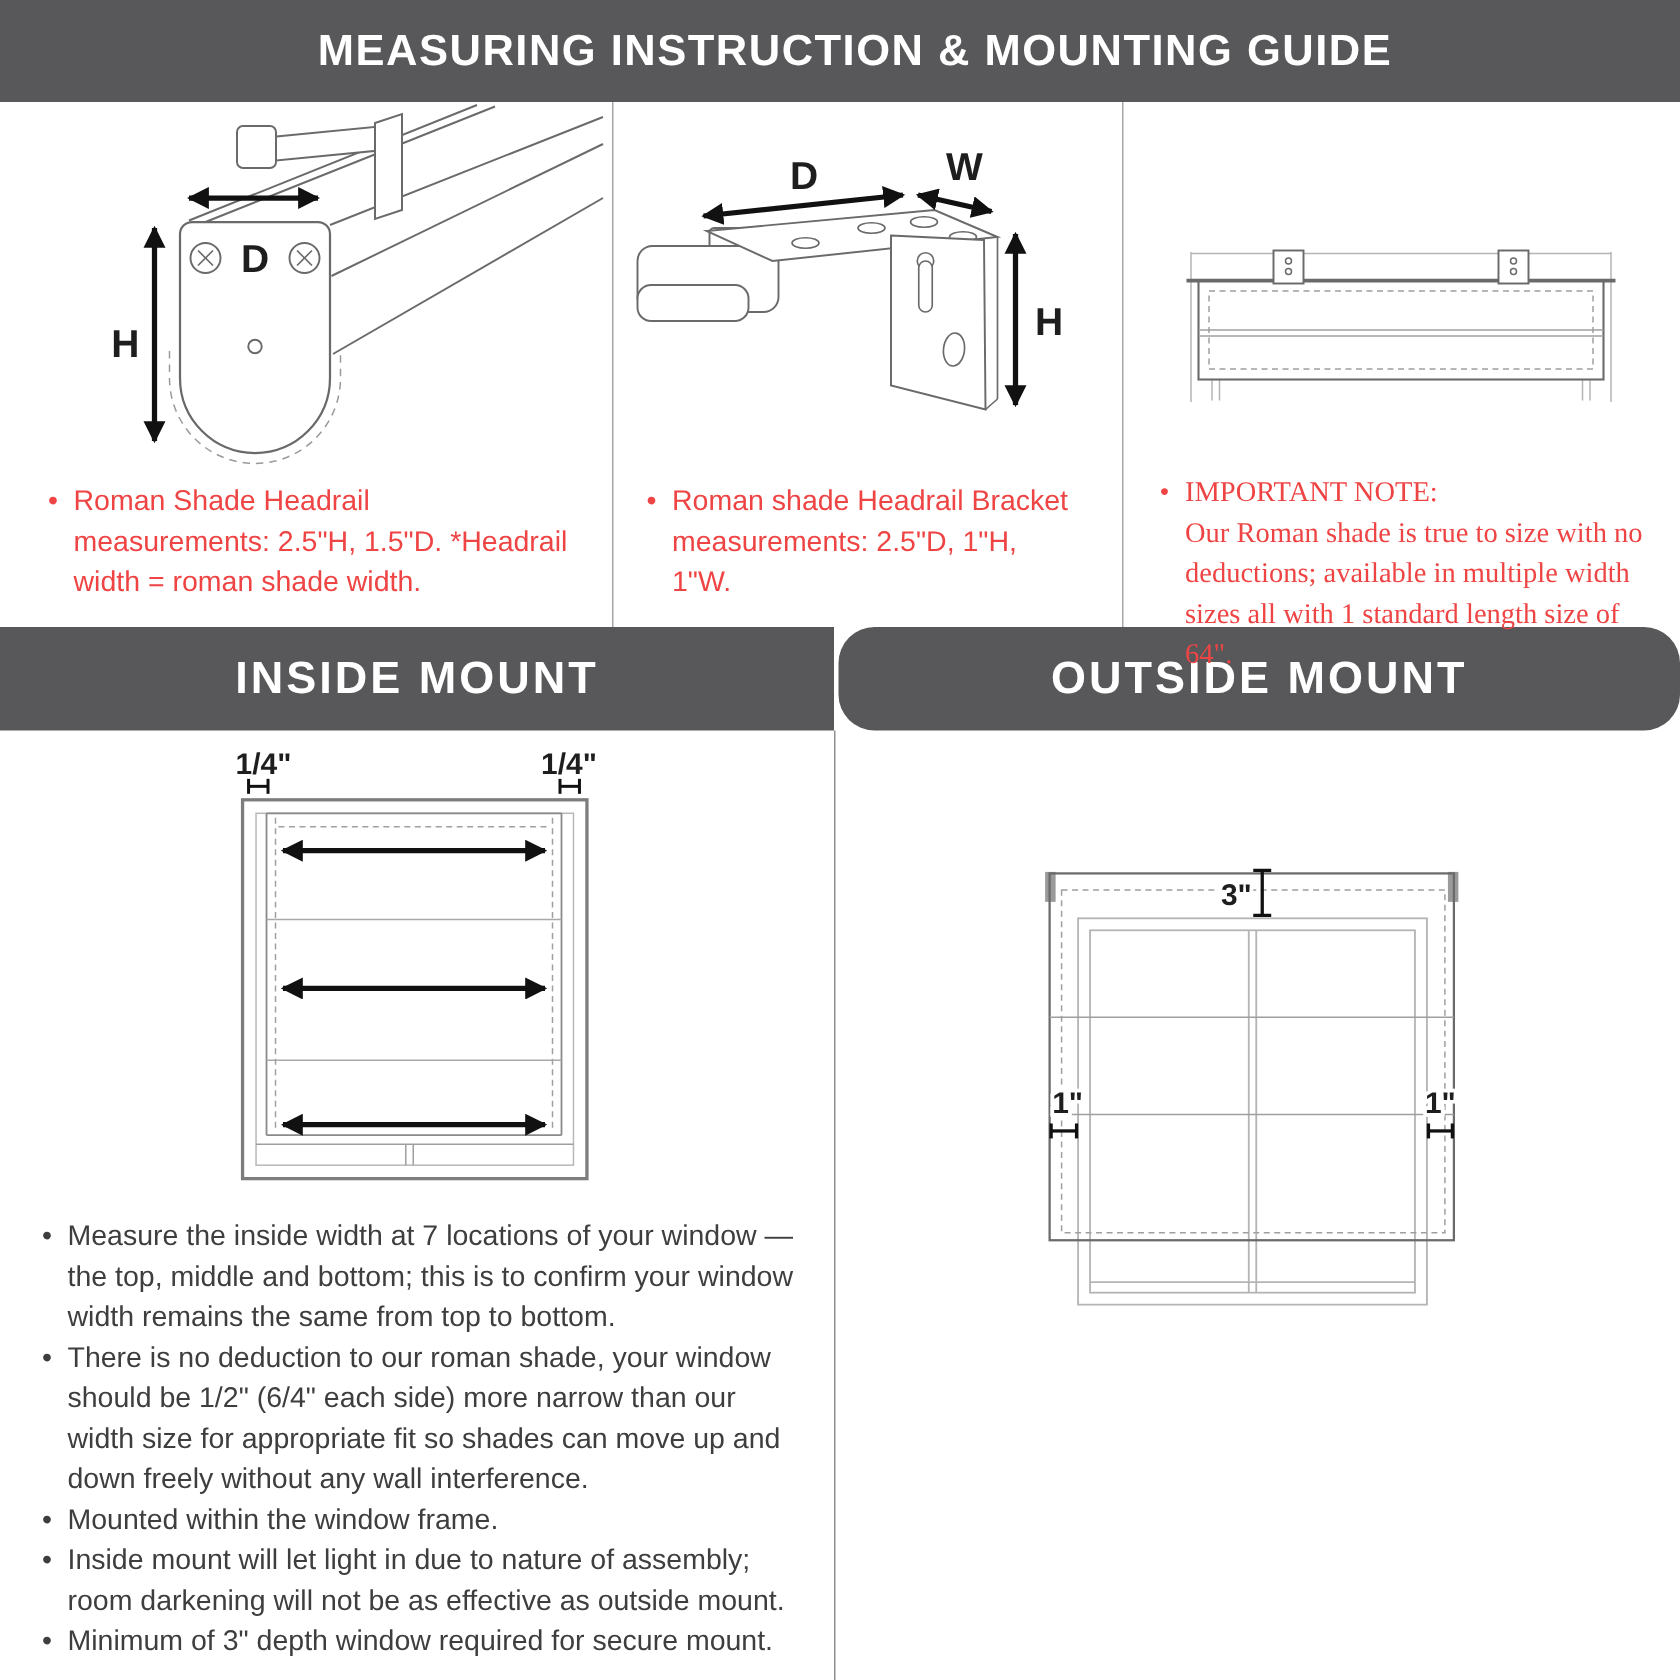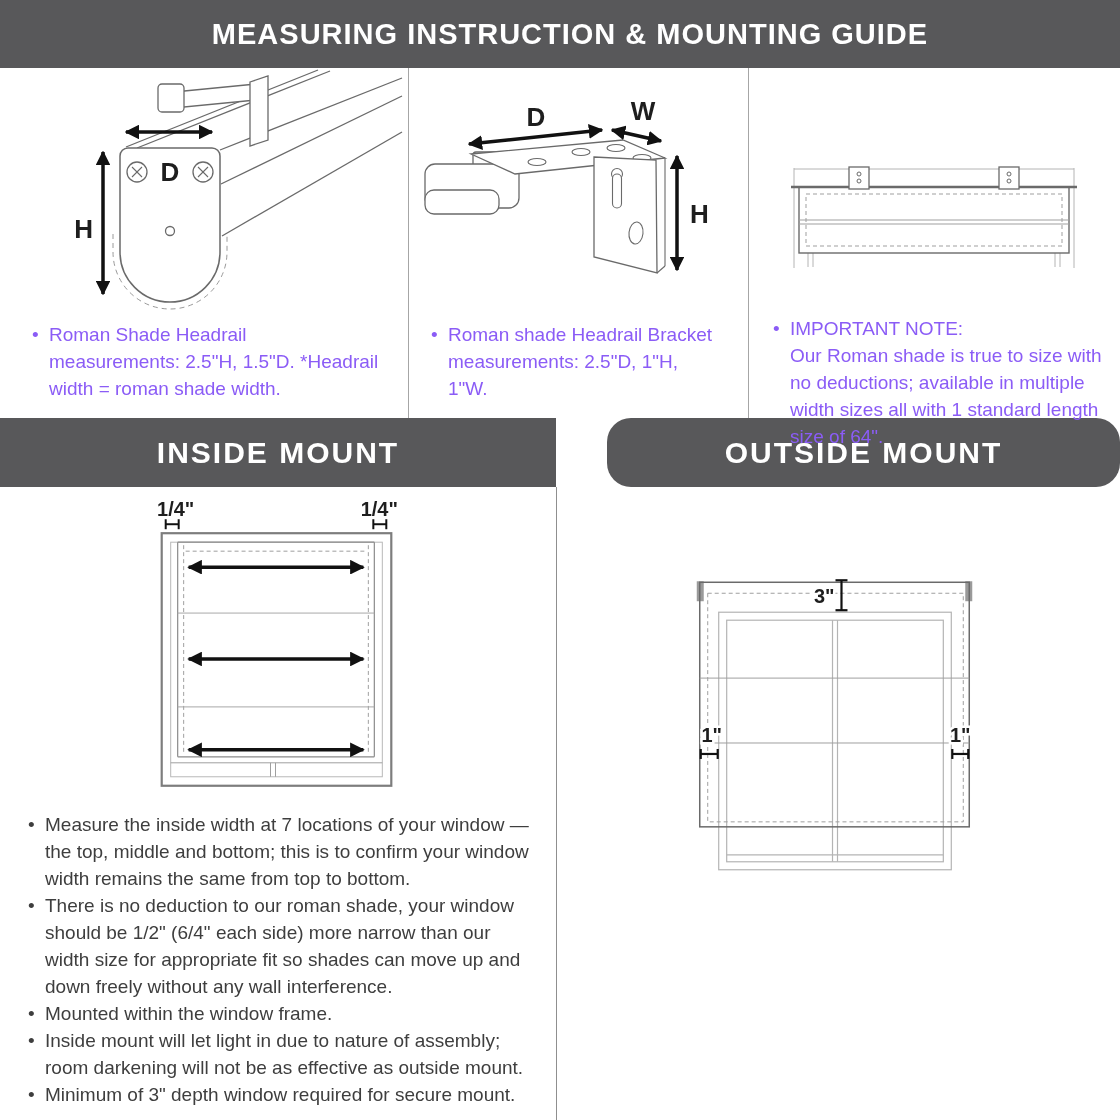--- a/index.html
+++ b/index.html
@@ -8,29 +8,29 @@
     font-family:"Liberation Sans","DejaVu Sans",sans-serif;color:#3e3e3e;
   }
   
   .header{height:68px;background:#58585a;display:flex;align-items:center;justify-content:center;padding-left:20px;}
   .header .title{color:#fff;font-size:29px;font-weight:bold;letter-spacing:1px;}
   
   .toprow{display:flex;height:350px;}
   .panel{box-sizing:border-box;}
   .panel-1{width:408px;}
   .panel-2{width:341px;border-left:1px solid #a6a6a6;border-right:1px solid #a6a6a6;}
-  .panel-3{flex:1;}
+  .panel-3{flex:1;font-family:Liberation Serif, serif;}
   .p-draw{display:block;}
-  .pnote{position:relative;padding-left:17px;font-size:19px;line-height:27px;color:#8b5cf6;}
+  .pnote{position:relative;padding-left:17px;font-size:19px;line-height:27px;color:#ef4444;}
   .pnote::before{content:"\2022";position:absolute;left:0;top:0;}
   .panel-1 .pnote{margin:8px 28px 0 32px;}
   .panel-2 .pnote{margin:8px 35px 0 22px;}
   .panel-3 .pnote{margin:2px 16px 0 24px;}
   
-  .bannerrow{display:flex;height:69px;background:#fff;gap:24px;}
+  .bannerrow{display:flex;height:69px;background:#fff;}
   .banner{background:#58585a;color:#fff;display:flex;align-items:center;justify-content:center;
           font-size:30px;font-weight:bold;letter-spacing:2px;}
   .banner-left{width:556px;}
   .banner-gap{width:3px;background:#fff;}
   .banner-right{flex:1;border-radius:24px;}
   
   .bottomrow{display:flex;height:633px;}
   .col-inside{width:557px;box-sizing:border-box;border-right:1px solid #8f8f8f;}
   .col-outside{flex:1;}
   .col-inside svg{display:block;margin-top:8px;}

